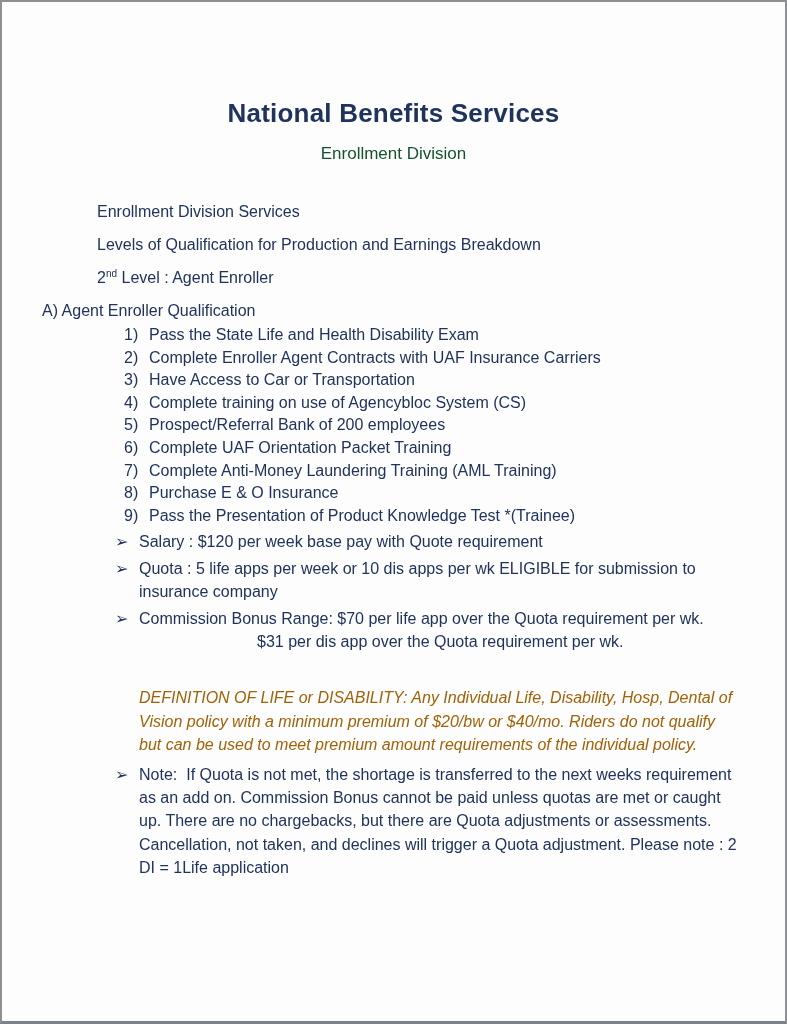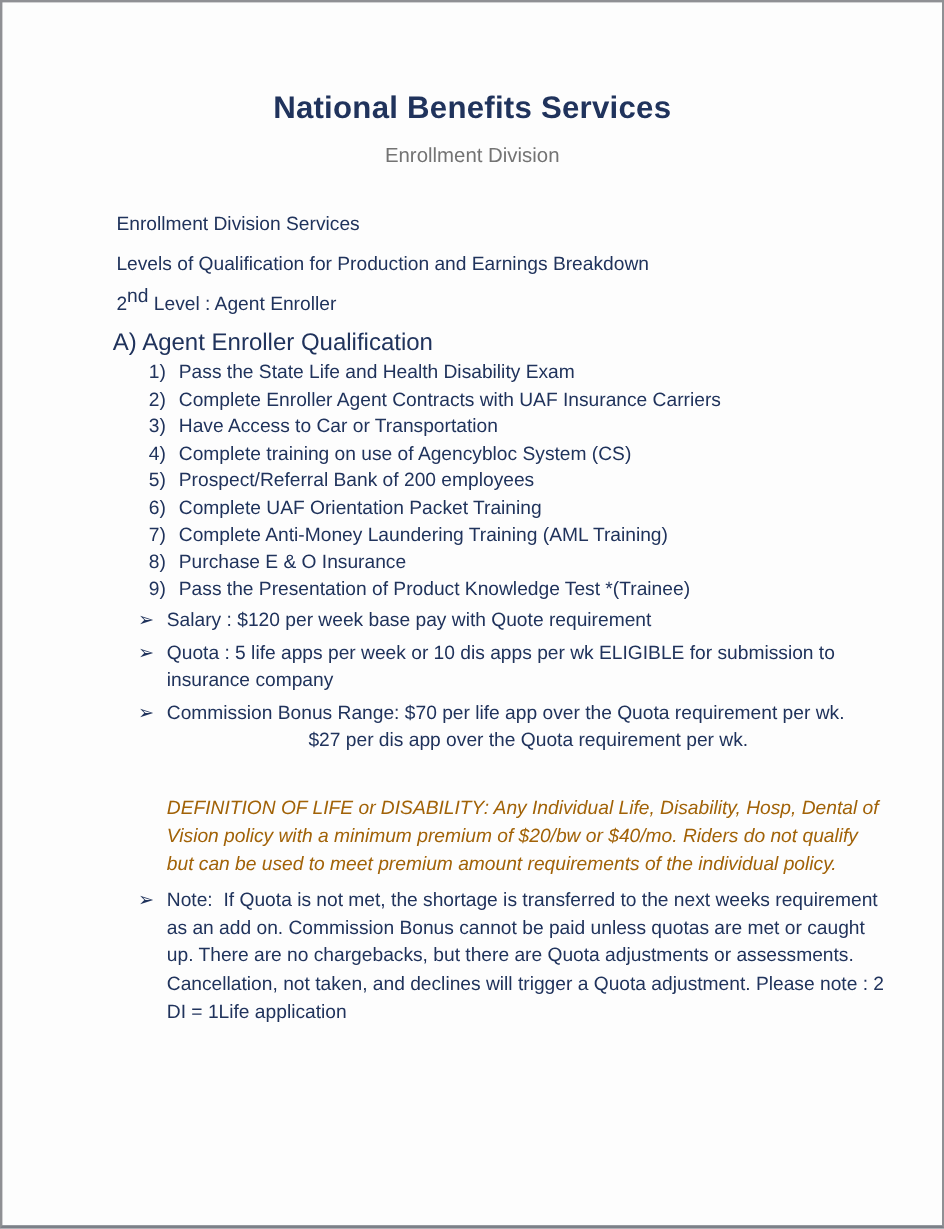--- a/index.html
+++ b/index.html
@@ -13,49 +13,49 @@
     height: 1024px;
     box-sizing: border-box;
     background: #fdfdfd;
     border: 2px solid #8f9094;
     border-bottom: 3px solid #7c8088;
     font-family: "Liberation Sans", sans-serif;
     color: #20335c;
     overflow: hidden;
   }
   .title {
-    padding-top: 72px;
+    padding-top: 96px;
     text-align: center;
     font-size: 26px;
     font-weight: 700;
     letter-spacing: 0.2px;
   }
   .subtitle {
     margin-top: 15px;
     text-align: center;
     font-size: 17px;
     font-weight: 400;
-    color: #737373;
+    color: #14532d;
   }
   .intro {
     margin: 37px 0 0 95px;
     font-size: 16px;
   }
   .intro .line {
     margin: 0 0 12px 0;
     line-height: 21px;
   }
   sup {
-    font-size: 16px;
+    font-size: 10px;
     vertical-align: super;
     line-height: 0;
   }
   .section-heading {
-    margin-left: 92px;
-    font-size: 20px;
+    margin-left: 40px;
+    font-size: 16px;
     line-height: 21px;
   }
   .heading-a { margin-top: 10px; }
   .heading-b { margin-top: 75px; }
   .qual-list {
     margin-top: 3px;
     font-size: 16px;
   }
   .qual-item {
     display: flex;
@@ -167,21 +167,21 @@
       <span class="btext">Salary : $120 per week base pay with Quote requirement</span>
     </div>
     <div class="bullet-row">
       <span class="marker">➢</span>
       <span class="btext">Quota : 5 life apps per week or 10 dis apps per wk ELIGIBLE for submission to insurance company</span>
     </div>
     <div class="bullet-row">
       <span class="marker">➢</span>
       <span class="btext">
         <span>Commission Bonus Range: $70 per life app over the Quota requirement per wk.</span>
-        <span class="indent2" style="display:block;">$27 per dis app over the Quota requirement per wk.</span>
+        <span class="indent2" style="display:block;">$31 per dis app over the Quota requirement per wk.</span>
       </span>
     </div>
   </div>
 
   <div class="definition">DEFINITION OF LIFE or DISABILITY: Any Individual Life, Disability, Hosp, Dental of Vision policy with a minimum premium of $20/bw or $40/mo. Riders do not qualify but can be used to meet premium amount requirements of the individual policy.</div>
 
   <div class="bullets">
     <div class="bullet-row note-row">
       <span class="marker">➢</span>
       <span class="btext">

